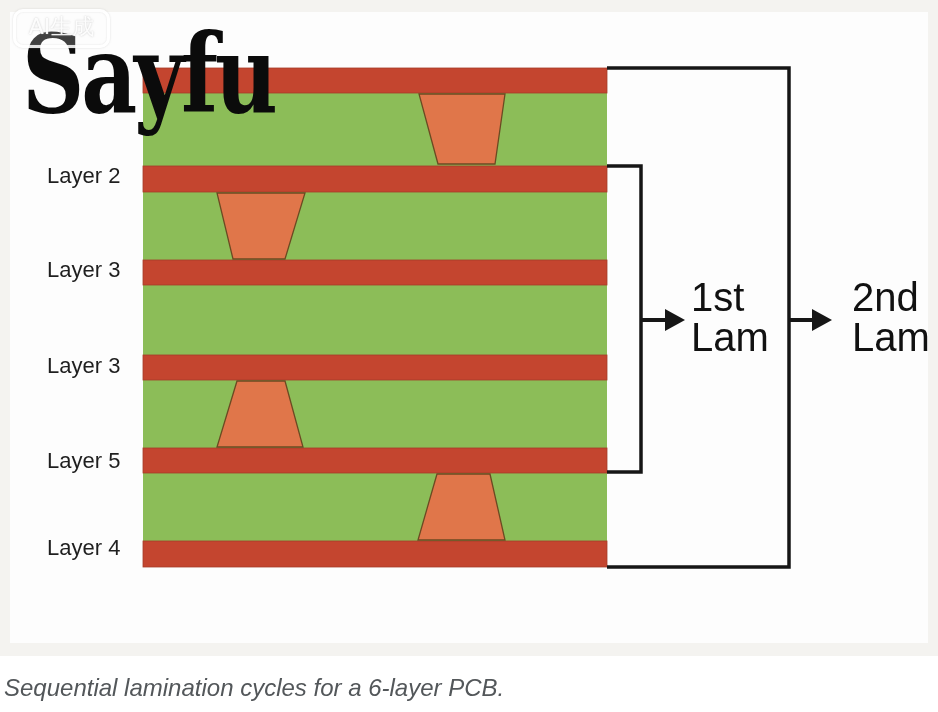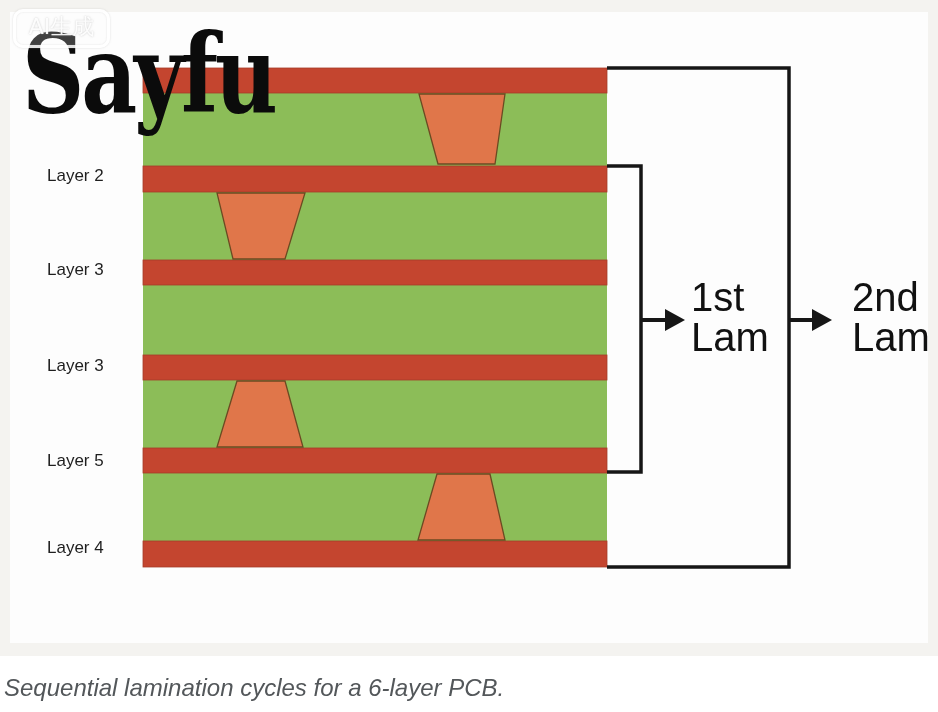--- a/index.html
+++ b/index.html
@@ -32,21 +32,21 @@
     width:700px;height:515px;
   }
   .fill-core{fill:var(--substrate-green,#8cbd58);}
   .fill-copper{fill:var(--copper-red,#c4452f);stroke:#a63d28;stroke-width:0.8;}
   .fill-via{fill:var(--via-orange,#e0764a);stroke:#6b4a22;stroke-width:1.3;}
   .bracket{stroke:var(--outline-black,#161616);stroke-width:3.5;fill:none;}
   .arrow-line{stroke:var(--outline-black,#161616);stroke-width:4;fill:none;}
   .arrow-head{fill:var(--outline-black,#161616);}
   .layer-label{
     position:absolute;left:47px;width:110px;height:34px;
-    font-size:17px;line-height:34px;color:#1f1f1f;
+    font-size:22px;line-height:34px;color:#1f1f1f;
     white-space:nowrap;
   }
   .lam-label{
     position:absolute;top:277px;
     font-size:40px;line-height:40px;color:#111111;
     white-space:nowrap;
   }
   .lam-first{left:691px;}
   .lam-second{left:842px;margin-left:10px;}
   .brand-logo{

